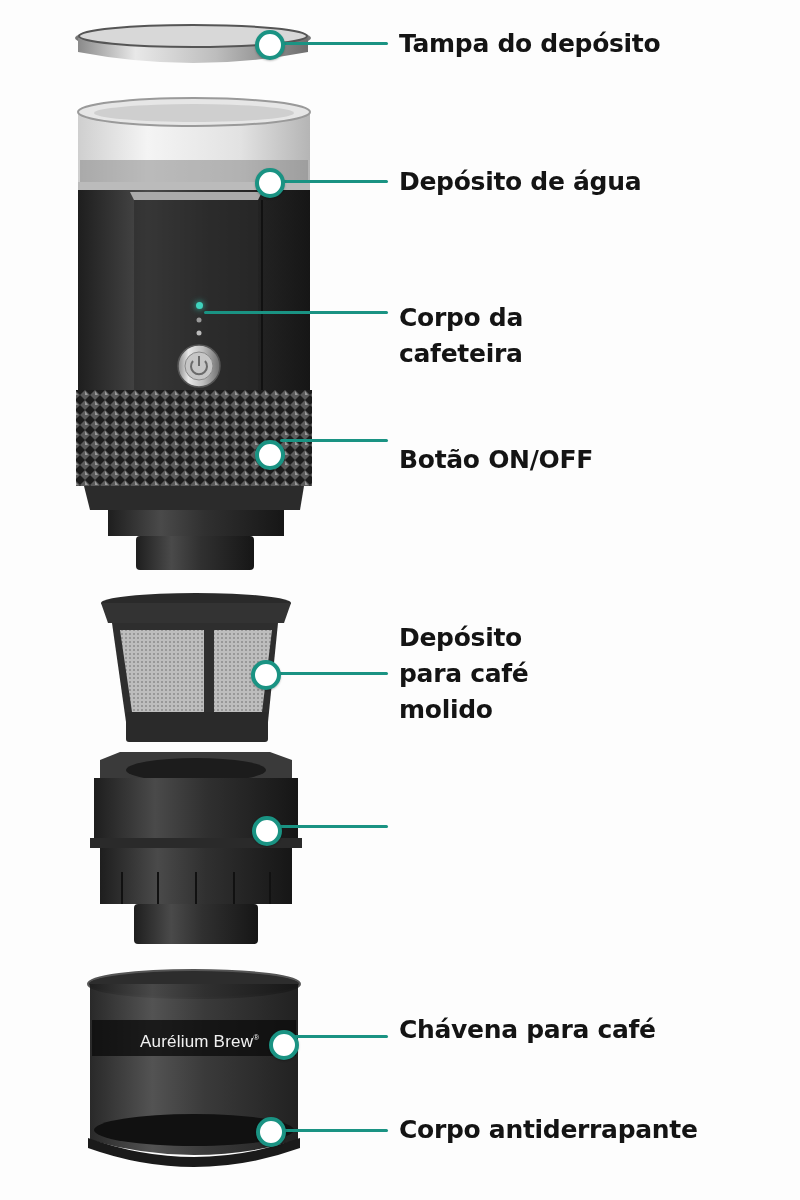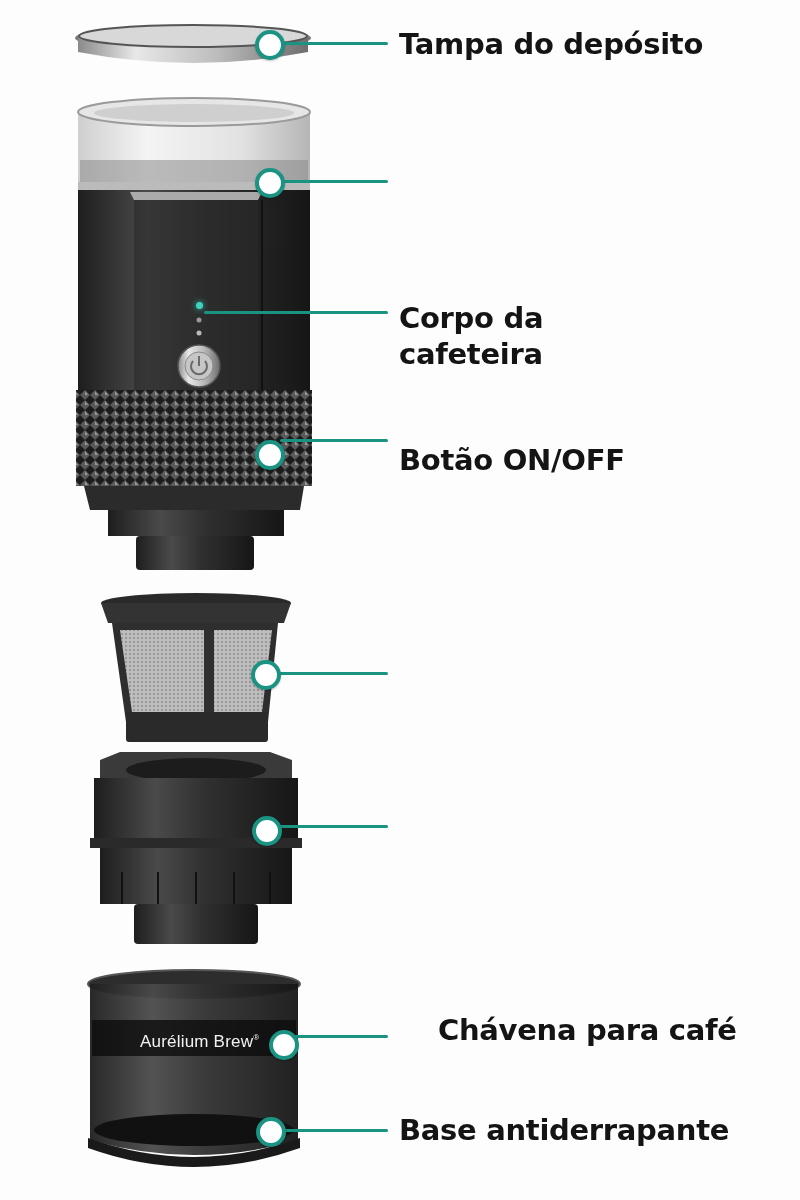--- a/index.html
+++ b/index.html
@@ -1,18 +1,18 @@
 <!DOCTYPE html>
 <html><head>
 <meta charset="utf-8">
 <style>
   html, body { margin:0; padding:0; }
   body { width:800px; height:1200px; background:#fdfdfd; position:relative; overflow:hidden; font-family:"DejaVu Sans","Liberation Sans",sans-serif; }
   .stage { position:absolute; inset:0; }
-  .label { position:absolute; left:399px; font-weight:bold; font-size:29px; line-height:36px; color:#141414; letter-spacing:-0.3px; white-space:pre-line; }
+  .label { position:absolute; left:399px; font-weight:bold; font-size:25px; line-height:36px; color:#141414; letter-spacing:-0.3px; white-space:pre-line; }
   .leader { position:absolute; height:3px; background:#1a9383; border-radius:2px; }
   .marker { position:absolute; width:22px; height:22px; border-radius:50%; background:#ffffff; border:4px solid #1a9383; box-shadow:0 1px 2px rgba(0,0,0,0.25); }
   .led { position:absolute; width:7px; height:7px; border-radius:50%; background:#3fd3bd; box-shadow:0 0 6px #2fc3ad; }
   svg { position:absolute; left:0; top:0; }
   .brand { position:absolute; color:#f1f1f1; font-family:"Liberation Sans",sans-serif; font-size:17px; letter-spacing:0.2px; }
   .brand sup { font-size:8px; }
 </style>
 </head>
 <body>
 
@@ -121,37 +121,41 @@
   <div class="brand" style="left:140px; top:1032px;">
     <span>Aurélium Brew</span><sup>®</sup>
   </div>
 
   <div class="leader" style="left:280px; width:108px; top:42px;"></div>
   <div class="marker" style="left:255px; top:30px;"></div>
   <div class="label" style="top:26px;">Tampa do depósito</div>
 
   <div class="leader" style="left:280px; width:108px; top:180px;"></div>
   <div class="marker" style="left:255px; top:168px;"></div>
+  <div class="label" style="top:164px;">Depósito de água</div>
 
   <div class="leader" style="left:204px; width:184px; top:311px;"></div>
   <div class="led" style="left:196px; top:302px;"></div>
   <div class="label" style="top:288px;margin-top:12px;">Corpo da
 cafeteira</div>
 
   <div class="leader" style="left:280px; width:108px; top:439px;"></div>
   <div class="marker" style="left:255px; top:440px;"></div>
   <div class="label" style="top:442px;">Botão ON/OFF</div>
 
   <div class="leader" style="left:276px; width:112px; top:672px;"></div>
   <div class="marker" style="left:251px; top:660px;"></div>
+  <div class="label" style="top:620px;">Depósito
+para café
+molido</div>
 
   <div class="leader" style="left:277px; width:111px; top:825px;"></div>
   <div class="marker" style="left:252px; top:816px;"></div>
 
   <div class="leader" style="left:294px; width:94px; top:1035px;"></div>
   <div class="marker" style="left:269px; top:1030px;"></div>
-  <div class="label" style="top:1012px;margin-left:39px;">Chávena para café</div>
+  <div class="label" style="top:1012px;">Chávena para café</div>
 
   <div class="leader" style="left:281px; width:107px; top:1129px;"></div>
   <div class="marker" style="left:256px; top:1117px;"></div>
-  <div class="label" style="top:1112px;">Base antiderrapante</div>
+  <div class="label" style="top:1112px;">Corpo antiderrapante</div>
 
 </div>
 
 </body></html>

